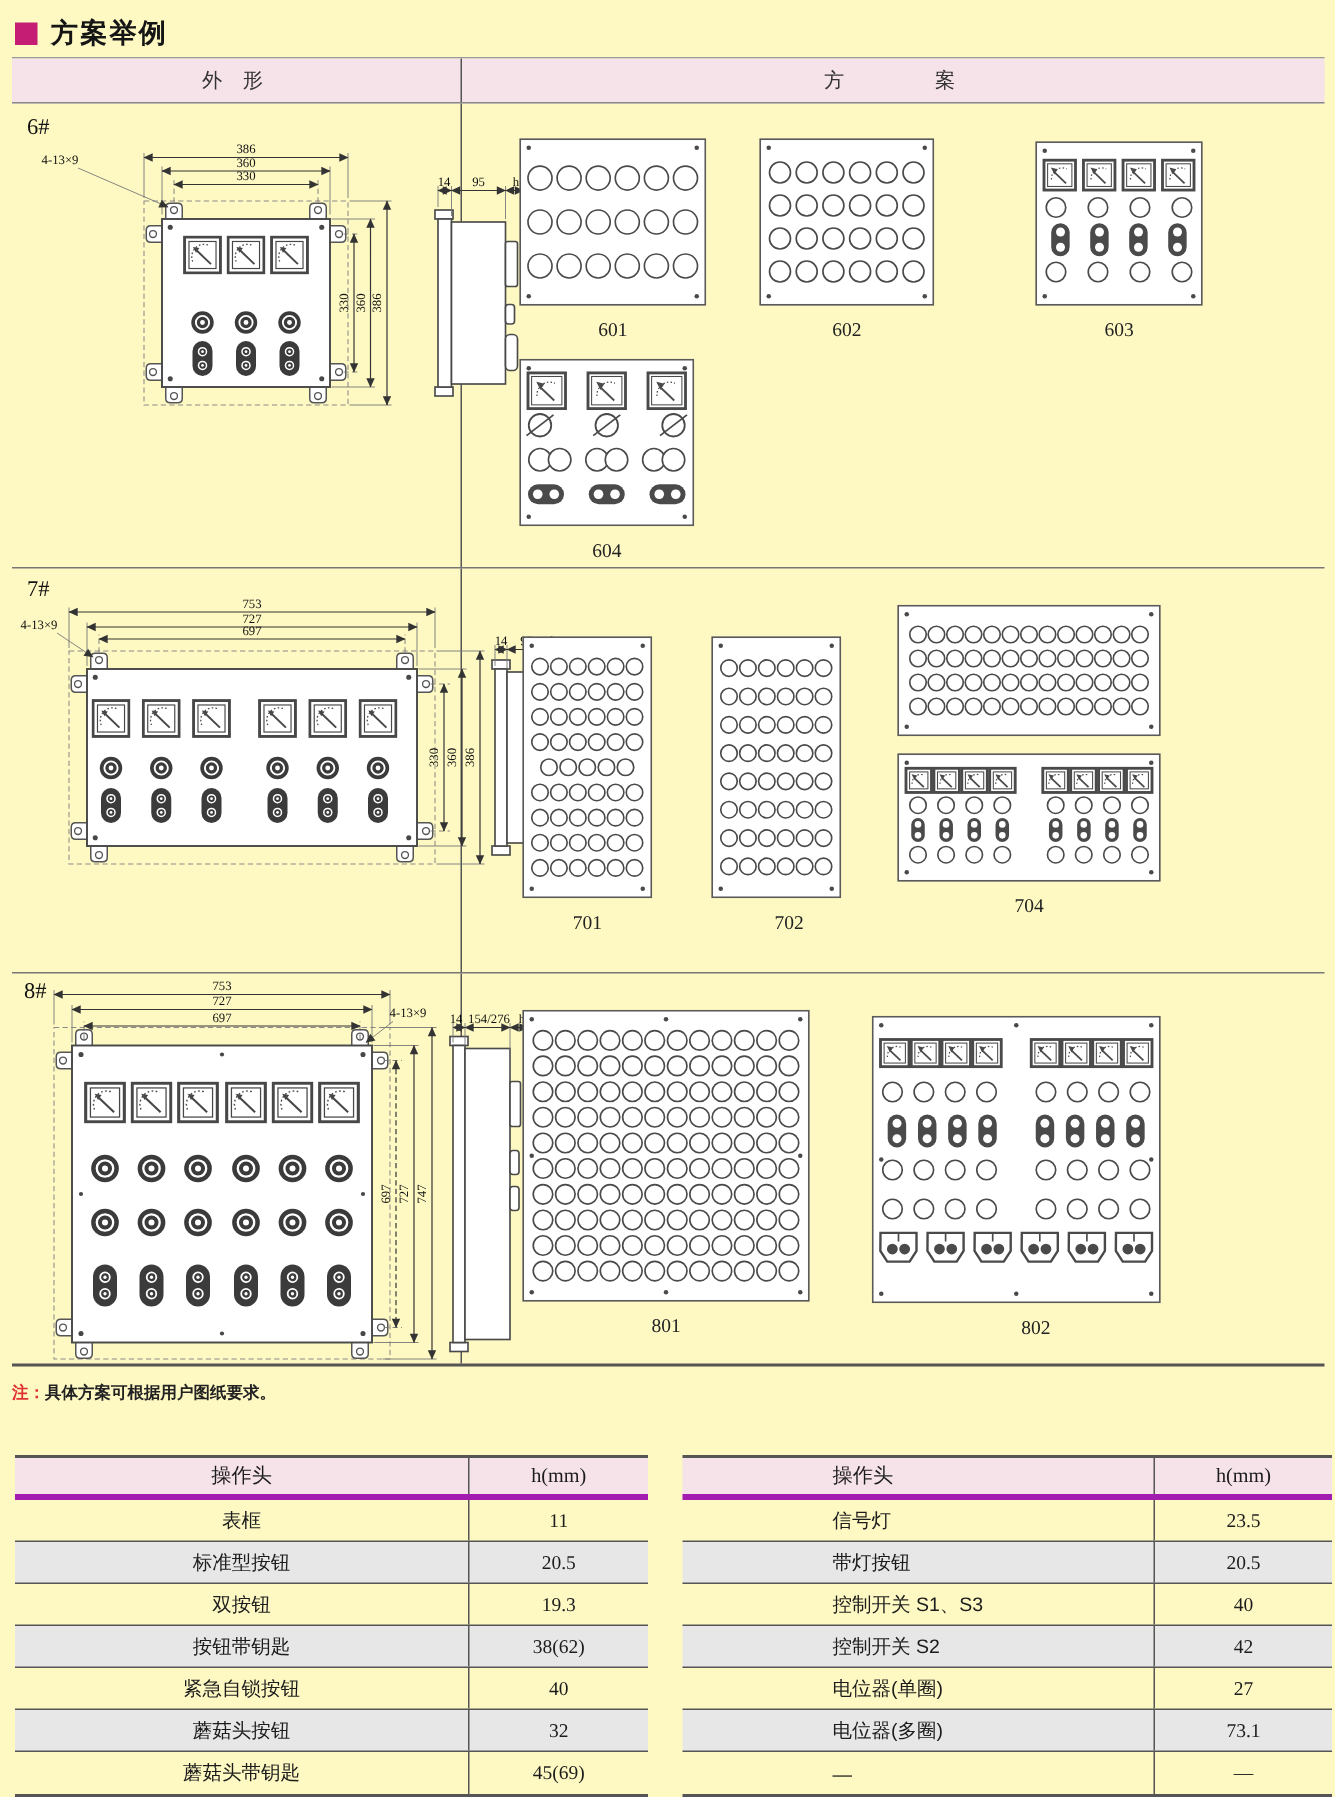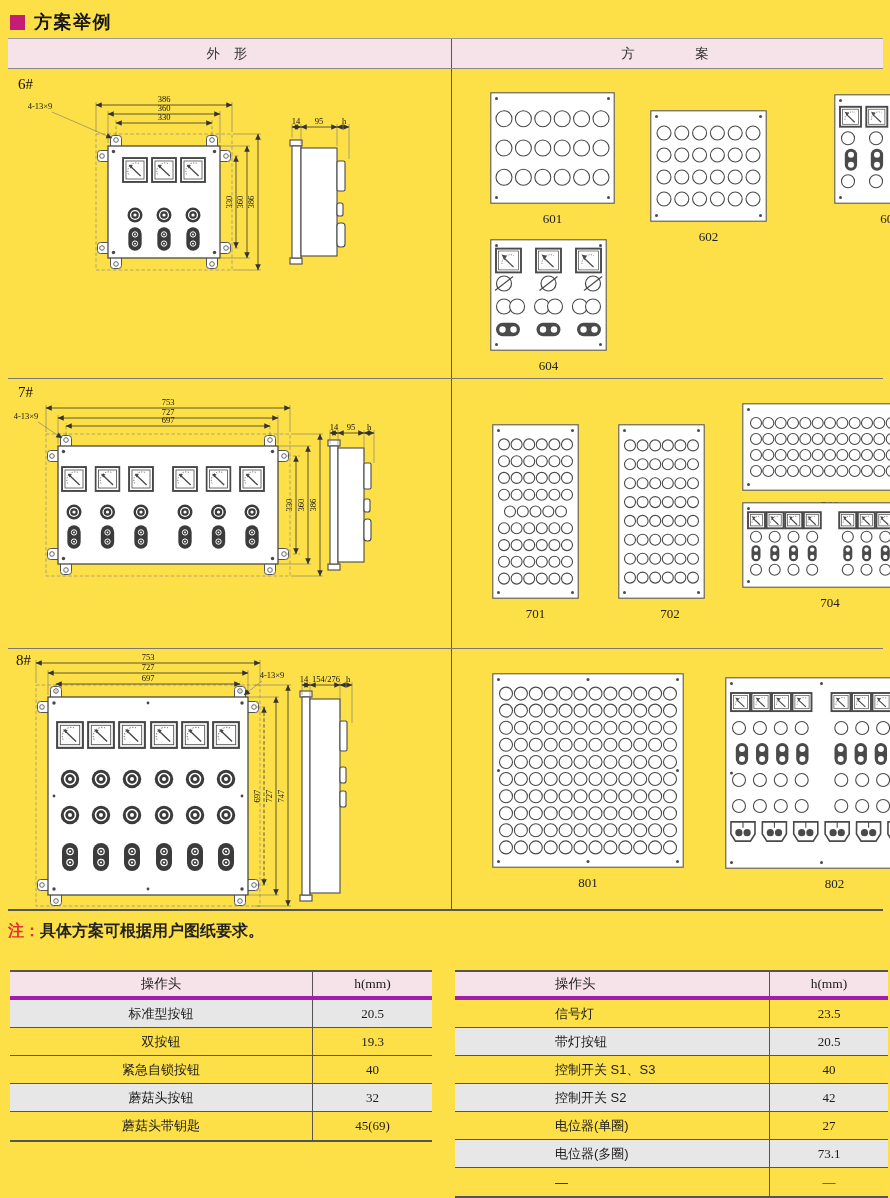--- a/index.html
+++ b/index.html
@@ -1,31 +1,31 @@
 <!DOCTYPE html>
 <html style="--accent: #c61d74; --header_bg: #f6e2e9; --row_alt: #e7e7e7; --note_red: #e03131; --line_dark: #555555;"><head>
 <meta charset="utf-8">
 <style>
 *{margin:0;padding:0;box-sizing:border-box}
 html,body{width:890px;height:1198px}
 body{background:#fff;font-family:"Liberation Sans",sans-serif;position:relative}
-.page{position:absolute;inset:0;background:#fde047;overflow:hidden}
+.page{position:absolute;inset:0;background:#fef9c3;overflow:hidden}
 .title-row{position:absolute;top:10px;left:10px;display:flex;align-items:center;gap:9px}
 .bullet{width:15px;height:15px;background:var(--accent,#c61d74)}
 .title{font-size:18px;font-weight:bold;color:#151515;letter-spacing:1.5px}
 .main-table{position:absolute;top:38px;left:8px;width:875px;border-top:1px solid #999;border-bottom:2px solid #555}
 .mt-header{display:flex;height:30px;background:var(--header_bg,#f6e2e9);border-bottom:1px solid #888}
 .mt-row{display:flex;border-bottom:1px solid #777}
 .mt-row:last-child{border-bottom:none}
-.mt-cell-l{width:444px;border-right:1px solid #555;position:relative;flex:none}
+.mt-cell-l{width:300px;border-right:1px solid #555;position:relative;flex:none}
 .mt-cell-r{flex:1;position:relative}
 .hdr{display:flex;align-items:center;justify-content:center;font-size:13.5px;color:#333;letter-spacing:5px}
 .scheme{position:absolute}
 .scheme-label{text-align:center;font:13px "Liberation Serif",serif;color:#222;margin-top:3px}
-.note{position:absolute;top:921px;left:8px;font-size:16px;font-weight:bold;color:#222}
+.note{position:absolute;top:921px;left:8px;font-size:11px;font-weight:bold;color:#222}
 .note-red{color:var(--note_red,#e03131)}
 .spec-table{position:absolute;top:970px;border-top:2px solid #555;border-bottom:2px solid #555;font-size:13px;color:#1c1c1c}
 .st-left{left:10px;width:422px}
 .st-right{left:455px;width:433px}
 .st-header{height:28px;background:var(--header_bg,#f6e2e9);display:flex;border-bottom:4px solid #a21caf;font-size:13.5px}
 .st-row{height:28px;display:flex;border-bottom:1px solid #555}
 .st-row:last-child{border-bottom:none}
 .st-row.alt{background:var(--row_alt,#e7e7e7)}
 .c1,.c2{display:flex;align-items:center;justify-content:center}
 .st-left .c1{width:303px;border-right:1px solid #555}
@@ -204,21 +204,21 @@
               <circle cx="72.2" cy="56" r="8" fill="#fff" stroke="#4a4a4a" stroke-width="1.1"></circle>
               <circle cx="91.6" cy="56" r="8" fill="#fff" stroke="#4a4a4a" stroke-width="1.1"></circle>
               <circle cx="111" cy="56" r="8" fill="#fff" stroke="#4a4a4a" stroke-width="1.1"></circle>
               <circle cx="14" cy="85.3" r="8" fill="#fff" stroke="#4a4a4a" stroke-width="1.1"></circle>
               <circle cx="33.4" cy="85.3" r="8" fill="#fff" stroke="#4a4a4a" stroke-width="1.1"></circle>
               <circle cx="52.8" cy="85.3" r="8" fill="#fff" stroke="#4a4a4a" stroke-width="1.1"></circle>
               <circle cx="72.2" cy="85.3" r="8" fill="#fff" stroke="#4a4a4a" stroke-width="1.1"></circle>
               <circle cx="91.6" cy="85.3" r="8" fill="#fff" stroke="#4a4a4a" stroke-width="1.1"></circle>
               <circle cx="111" cy="85.3" r="8" fill="#fff" stroke="#4a4a4a" stroke-width="1.1"></circle>
             </svg><div class="scheme-label">601</div></div>
-        <div class="scheme" style="left: 198px; top: 41px; width: 117px;"><svg width="117" height="112" viewBox="0 0 117 112">
+        <div class="scheme" style="left: 198px; top: 23px; width: 117px;"><svg width="117" height="112" viewBox="0 0 117 112">
               <rect x="0.8" y="0.8" width="115.4" height="110.4" fill="#fff" stroke="#5a5a5a" stroke-width="1.1"></rect>
               <circle cx="6.5" cy="6.5" r="1.5" fill="#4a4a4a"></circle>
               <circle cx="110.5" cy="6.5" r="1.5" fill="#4a4a4a"></circle>
               <circle cx="6.5" cy="105.5" r="1.5" fill="#4a4a4a"></circle>
               <circle cx="110.5" cy="105.5" r="1.5" fill="#4a4a4a"></circle>
               <circle cx="14" cy="23" r="7" fill="#fff" stroke="#4a4a4a" stroke-width="1.1"></circle>
               <circle cx="31.8" cy="23" r="7" fill="#fff" stroke="#4a4a4a" stroke-width="1.1"></circle>
               <circle cx="49.6" cy="23" r="7" fill="#fff" stroke="#4a4a4a" stroke-width="1.1"></circle>
               <circle cx="67.4" cy="23" r="7" fill="#fff" stroke="#4a4a4a" stroke-width="1.1"></circle>
               <circle cx="85.2" cy="23" r="7" fill="#fff" stroke="#4a4a4a" stroke-width="1.1"></circle>
@@ -1077,27 +1077,35 @@
 
   <div class="note">
     <span class="note-red">注：</span><span>具体方案可根据用户图纸要求。</span>
   </div>
 
   <div class="spec-table st-left">
     <div class="st-header">
       <div class="c1">操作头</div>
       <div class="c2">h(mm)</div>
     </div>
+    <div class="st-row">
+        <div class="c1">表框</div>
+        <div class="c2">11</div>
+      </div>
     <div class="st-row alt">
         <div class="c1">标准型按钮</div>
         <div class="c2">20.5</div>
       </div>
     <div class="st-row">
         <div class="c1">双按钮</div>
         <div class="c2">19.3</div>
+      </div>
+    <div class="st-row alt">
+        <div class="c1">按钮带钥匙</div>
+        <div class="c2">38(62)</div>
       </div>
     <div class="st-row">
         <div class="c1">紧急自锁按钮</div>
         <div class="c2">40</div>
       </div>
     <div class="st-row alt">
         <div class="c1">蘑菇头按钮</div>
         <div class="c2">32</div>
       </div>
     <div class="st-row">

